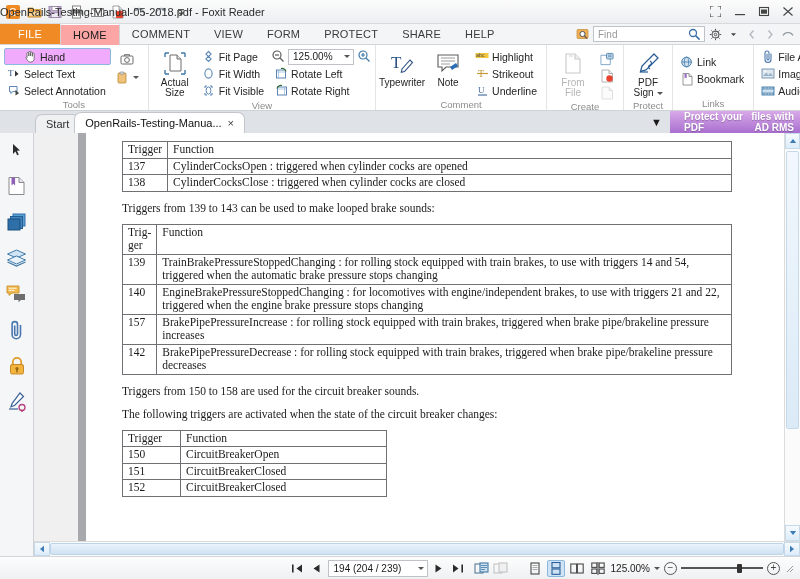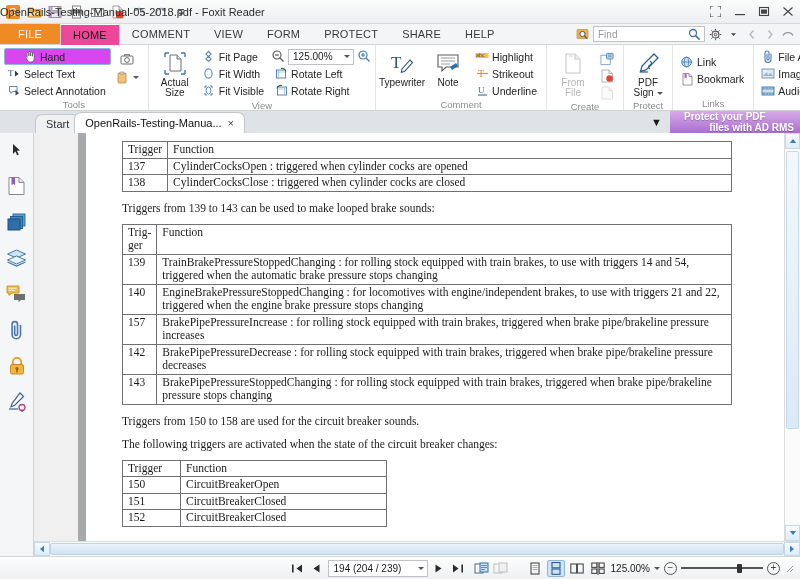--- a/index.html
+++ b/index.html
@@ -58,21 +58,21 @@
     font-size: 11px; color: #3a3a3a;
     letter-spacing: .2px;
   }
   .tab.file {
     background: #f08a24;
     color: #fff;
     font-weight: normal;
     padding: 0 18px;
   }
   .tab.active {
-    background: #ec4899;
+    background: #fca5a5;
     border-left: 1px solid #d2d4d7;
     border-right: 1px solid #d2d4d7;
     border-top: 1px solid #ffffff;
     margin-bottom: -1px;
     color: #1a1a1a;
   }
   .findbox {
     margin-left: auto; display: flex; align-items: center; gap: 3px; padding-right: 5px;
   }
   .find-input {
@@ -102,21 +102,21 @@
     text-align: center; font-size: 9.5px; color: #8c8c8c;
     height: 12px; line-height: 12px;
   }
   .rcol { display: flex; flex-direction: column; justify-content: flex-start; }
   .ritem {
     display: flex; align-items: center; gap: 3px;
     height: 17px; padding: 0 4px 0 2px;
     white-space: nowrap; color: #242424;
     border: 1px solid transparent; border-radius: 2px;
   }
-  .ritem.sel { background: #d946ef; border-color: #8cb8de; padding-left: 18px; }
+  .ritem.sel { background: #f0abfc; border-color: #8cb8de; padding-left: 18px; }
   .ritem.dim { color: #b4b4b4; }
   .ritem .ic { width: 14px; height: 14px; display: flex; align-items:center; justify-content:center; flex:none; }
   .rbig {
     display: flex; flex-direction: column; align-items: center; justify-content: flex-start;
     width: 44px; padding: 1px 2px; color: #242424; text-align: center; line-height: 10px;
     border: 1px solid transparent; border-radius: 2px;
   }
   .rbig.dim { color: #b6b6b6; }
   .rbig .bic { height: 28px; display:flex; align-items:center; justify-content:center; }
   .rbig .blbl { font-size: 10px; }
@@ -158,21 +158,21 @@
   }
   .dtab .xbtn { font-size: 11px; color: #444; line-height: 1; }
   .promo {
     margin-left: auto; display: flex; align-items: center; height: 22px;
   }
   .promo-caret { padding: 0 8px; }
   .promo-box {
     width: 130px; height: 22px;
     background: linear-gradient(to bottom, #d8a9e8, #a96fd0);
     color: #fff; font-size: 10px; line-height: 11px;
-    display: flex; flex-direction: column; align-items: flex-end; justify-content: flex-start;
+    display: flex; align-items: flex-end; justify-content: flex-start;
     padding-right: 6px; text-align: right;
     position: relative; overflow: hidden;
     font-weight: bold;
     text-shadow: 0 1px 1px rgba(0,0,0,.25);
   }
   .promo-box .l1 { width:100%; text-align:left; padding-left:14px;}
 
   
   .main {
     flex: 1;
@@ -890,24 +890,20 @@
                 <td>EngineBrakePressureStoppedChanging : for locomotives with engine/independent brakes, to use with triggers 21 and 22, triggered when the engine brake pressure stops changing</td>
               </tr>
               <tr>
                 <td class="c-trig" style="width:32px;">157</td>
                 <td>BrakePipePressureIncrease : for rolling stock equipped with train brakes, triggered when brake pipe/brakeline pressure increases</td>
               </tr>
               <tr>
                 <td class="c-trig" style="width:32px;">142</td>
                 <td>BrakePipePressureDecrease : for rolling stock equipped with train brakes, triggered when brake pipe/brakeline pressure decreases</td>
               </tr>
-              <tr>
-                <td class="c-trig" style="width:32px;">143</td>
-                <td>BrakePipePressureStoppedChanging : for rolling stock equipped with train brakes, triggered when brake pipe/brakeline pressure stops changing</td>
-              </tr>
             </tbody>
               </table>
 
             <p class="pdf-p">Triggers from 150 to 158 are used for the circuit breaker sounds.</p>
             <p class="pdf-p">The following triggers are activated when the state of the circuit breaker changes:</p>
 
             <table class="pdf-table tbl-small">
               <tbody>
                   <tr>
                 <th class="c-trig">Trigger</th>

